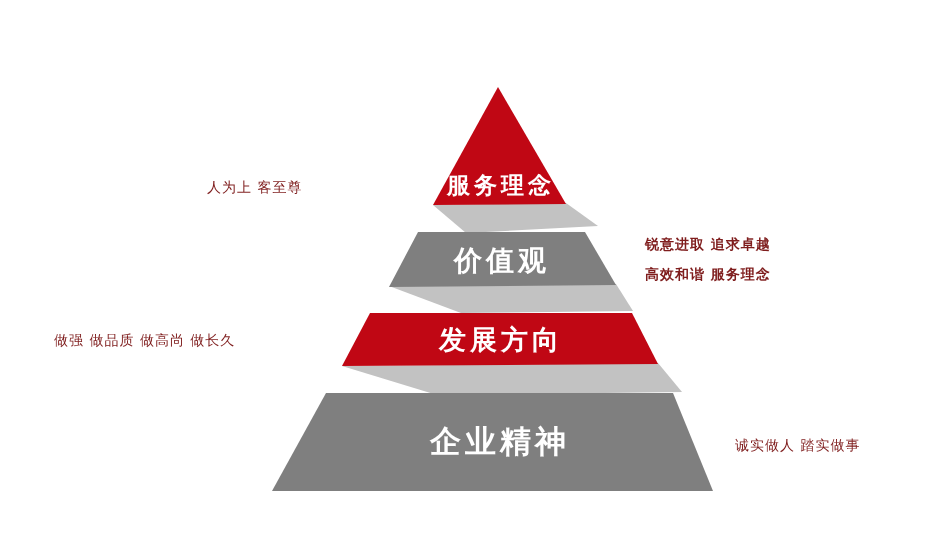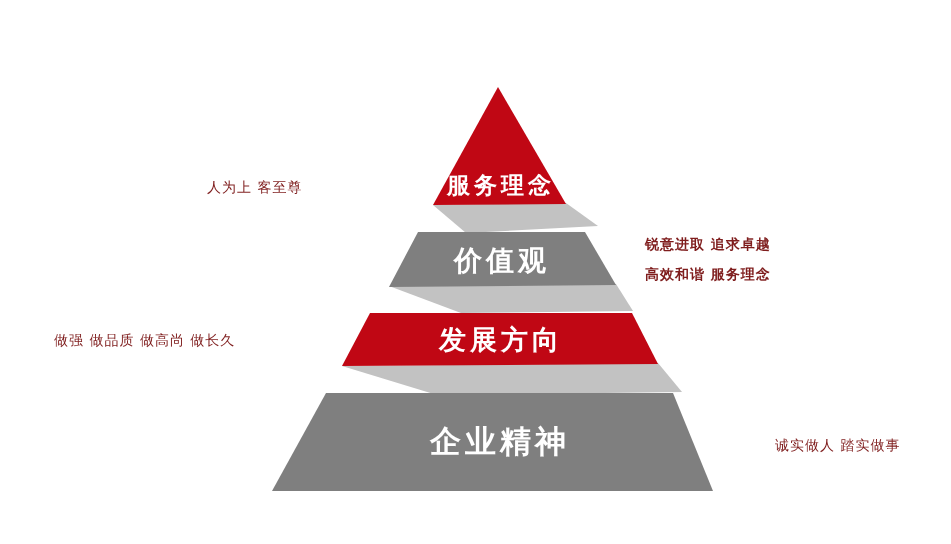--- a/index.html
+++ b/index.html
@@ -29,21 +29,21 @@
     position: absolute;
     color: #7f1d1d;
     font-size: 14px;
     line-height: 30px;
     white-space: nowrap;
     letter-spacing: 1px;
   }
   .ann-top-left    { left: 207px; top: 172px; }
   .ann-mid-right   { left: 645px; top: 229px; font-weight: bold; }
   .ann-lower-left  { left: 17px;  top: 325px; margin-left: 37px; }
-  .ann-bot-right   { left: 735px; top: 430px; margin-left: 40px; }
+  .ann-bot-right   { left: 735px; top: 430px; }
 </style>
 </head>
 <body>
 
 <div id="canvas">
 
   <svg id="pyramid-svg" width="951" height="544" viewBox="0 0 951 544">
 
     <polygon points="433,205 566,203 598,226 466,233" fill="#c2c2c2"></polygon>
     <polygon points="389,286 616,284 633,311 461,313" fill="#c2c2c2"></polygon>

